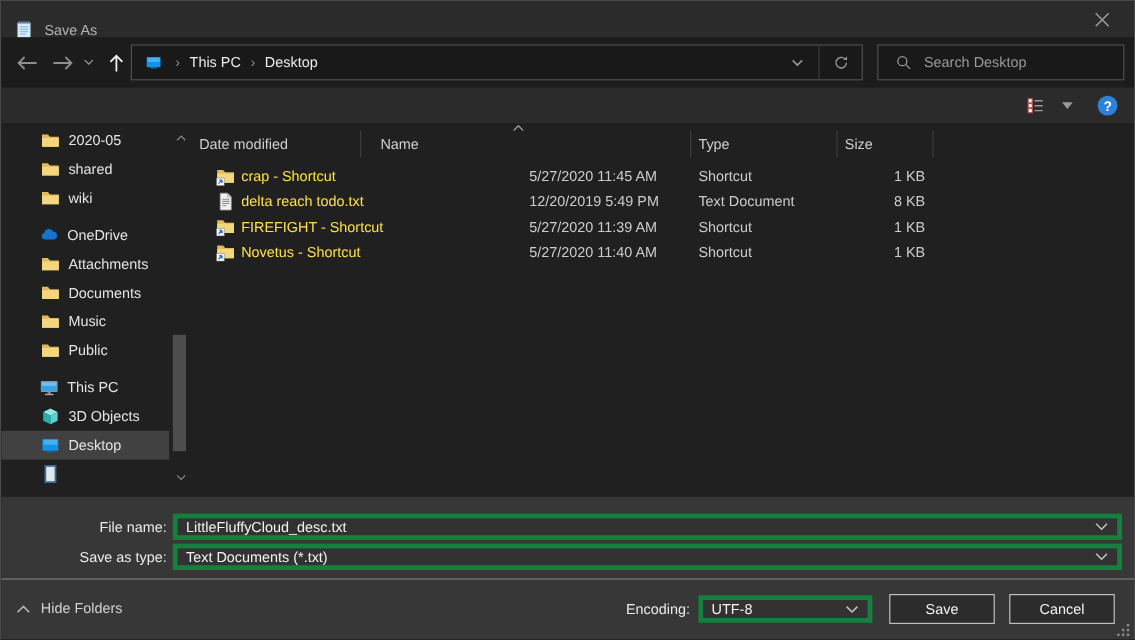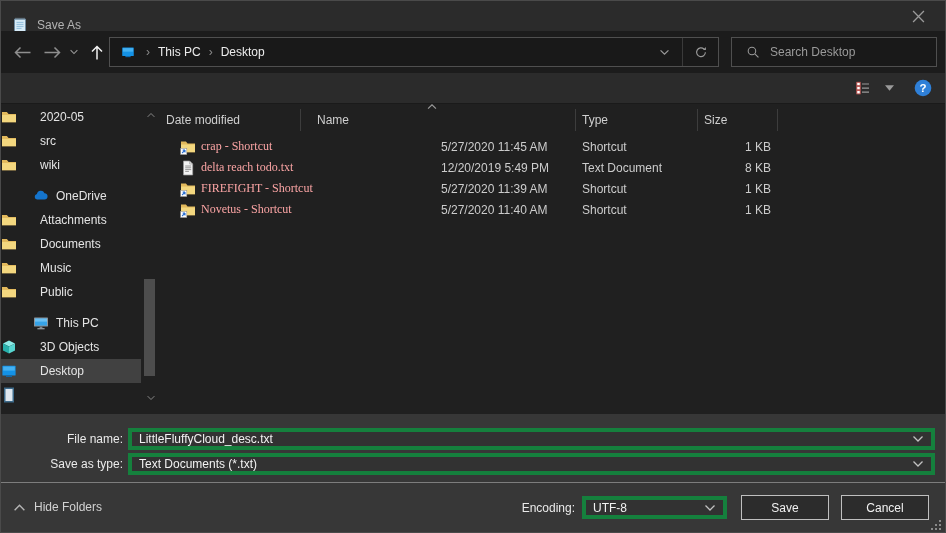--- a/index.html
+++ b/index.html
@@ -39,48 +39,48 @@
   .tb-right{position:absolute;right:0;top:0;height:30px;display:flex;align-items:center;}
   .tb-ic{display:flex;align-items:center;justify-content:center;height:30px;}
 
   
   .main{position:absolute;left:0;top:103px;right:0;height:310px;overflow:hidden;background:var(--list_bg,#202020);}
   .tree{position:absolute;left:0;top:1px;width:160px;}
   .tree-item{display:flex;align-items:center;height:24px;width:140px;box-sizing:border-box;}
   .tree-item.gap{margin-top:7px;}
   .tree-item.selected{background:var(--selection_gray,#414141);}
   .tree-item.indent-1{padding-left:32px;}
-  .tree-item.indent-2{gap:16px;}
+  .tree-item.indent-2{padding-left:33px;}
   .tree-label{margin-left:7px;color:#e4e4e4;white-space:nowrap;}
   .sb-up,.sb-down{position:absolute;left:142px;width:15px;height:14px;display:flex;align-items:center;justify-content:center;color:#8a8a8a;}
   .sb-up{top:4px;}
   .sb-down{top:287px;}
   .sb-thumb{position:absolute;left:143px;top:175px;width:11px;height:97px;background:#4d4d4d;}
 
   .file-area{position:absolute;left:160px;top:0;right:0;height:310px;}
   .list-header{position:relative;display:flex;height:27px;align-items:flex-end;color:#cfcfcf;}
   .hcell{height:22px;display:flex;align-items:center;border-right:1px solid #3d3d3d;box-sizing:border-box;}
   .h-name{width:275px;padding-left:16px;position:relative;}
   .h-date{width:140px;padding-left:5px;}
   .h-type{width:122px;padding-left:6px;}
   .h-size{width:80px;padding-left:6px;}
   .sort-caret{position:absolute;left:125px;top:-6px;color:#9a9a9a;width:14px;height:8px;}
   .rows{margin-top:5px;}
   .file-row{display:flex;align-items:center;height:21px;}
   .col-name{display:flex;align-items:center;width:275px;padding-left:19px;box-sizing:border-box;}
-  .row-name{margin-left:5px;color:#fca5a5;white-space:nowrap;font-family:Liberation Serif, serif;}
+  .row-name{margin-left:5px;color:#fde047;white-space:nowrap;}
   .col-date{width:140px;padding-left:5px;box-sizing:border-box;color:#cccccc;}
   .col-type{width:122px;padding-left:6px;box-sizing:border-box;color:#cccccc;}
   .col-size{width:80px;text-align:right;padding-right:7px;box-sizing:border-box;color:#cccccc;}
 
   
   .fields{position:absolute;left:0;top:413px;right:0;height:69px;background:var(--panel_gray,#373737);}
   .field-row{position:absolute;left:0;right:10px;height:22px;display:flex;align-items:center;}
   .fr1{top:14px;} .fr2{top:39px;}
-  .field-label{width:122px;text-align:right;padding-right:5px;flex:none;color:#eaeaea;white-space:nowrap;}
+  .field-label{width:122px;text-align:right;padding-right:5px;flex:none;color:#eaeaea;white-space:nowrap;margin-left:16px;}
   .combo{position:relative;flex:1;height:22px;background:#323232;border:4px solid #15803d;box-sizing:border-box;display:flex;align-items:center;padding:0 7px;color:#f2f2f2;}
   .combo .chev{margin-left:auto;color:#c2c2c2;display:inline-flex;width:12px;height:8px;}
   .combo .chev svg{width:100%;height:100%;}
 
   
   .footer{position:absolute;left:0;top:481px;right:0;height:52px;background:var(--panel_gray,#373737);border-top:1px solid #7d7d7d;box-sizing:border-box;}
   .hide-folders{position:absolute;left:12px;top:17px;display:flex;align-items:center;color:#d2d2d2;}
   .hide-folders .ic{width:13px;height:9px;margin-right:8px;color:#b5b5b5;}
   .enc-label{position:absolute;right:370px;top:13px;height:23px;display:flex;align-items:center;color:#eaeaea;}
   .enc-combo{position:absolute;left:581px;top:13px;width:145px;height:23px;flex:none;}
@@ -235,21 +235,21 @@
           </span>
           <span class="tree-label">2020-05</span>
         </div>
         <div class="tree-item indent-2">
           <span class="ic">
             <svg viewBox="0 0 16 16">
               <path d="M1 3h4.9l1.7 2H15v8.2H1z" fill="#e2b95c"></path>
               <path d="M1 5.9h14v7.3H1z" fill="#f3d77f"></path>
             </svg>
           </span>
-          <span class="tree-label">src</span>
+          <span class="tree-label">shared</span>
         </div>
         <div class="tree-item indent-2">
           <span class="ic">
             <svg viewBox="0 0 16 16">
               <path d="M1 3h4.9l1.7 2H15v8.2H1z" fill="#e2b95c"></path>
               <path d="M1 5.9h14v7.3H1z" fill="#f3d77f"></path>
             </svg>
           </span>
           <span class="tree-label">wiki</span>
         </div>

